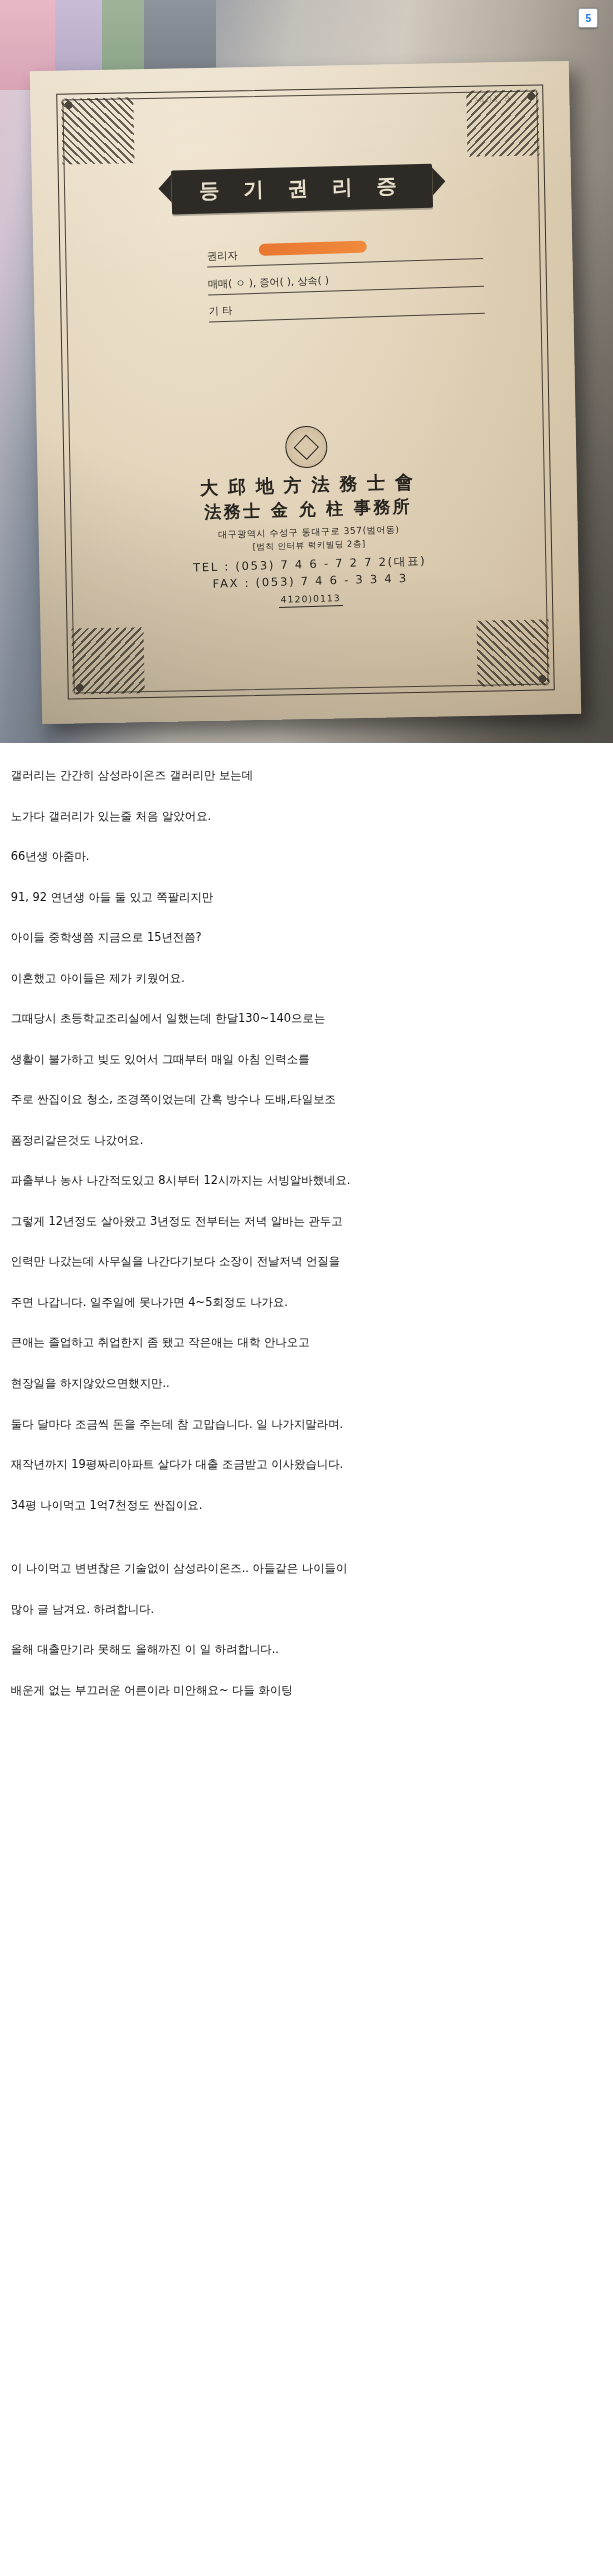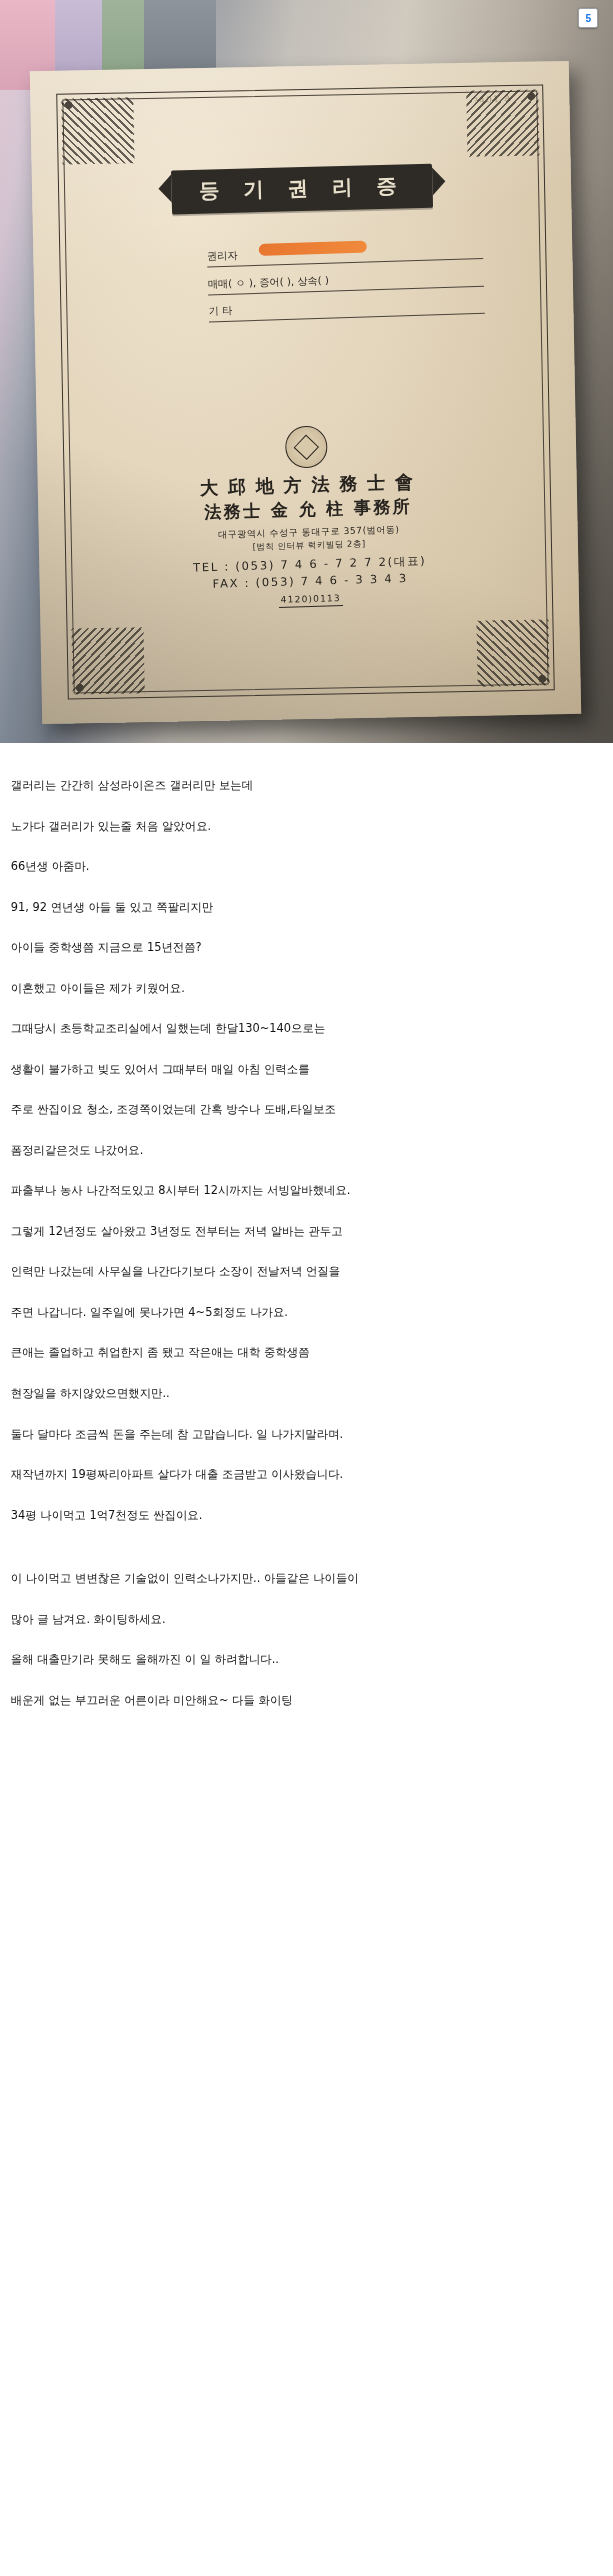--- a/index.html
+++ b/index.html
@@ -253,21 +253,20 @@
     align-items: center;
     justify-content: center;
     font-family: "Liberation Sans", sans-serif;
     box-shadow: 0 0.6px 1.8px rgba(0,0,0,0.3);
   }
 
   
   .body-text {
     padding: 24px 10.8px 24px 10.8px;
     background: #ffffff;
-    margin-top: 10px;
   }
   .body-text p {
     margin: 0 0 24px 0;
     font-size: 11.4px;
     line-height: 1.45;
     color: #111111;
     font-family: "DejaVu Sans", sans-serif;
   }
   .body-text p.spacer-after {
     margin-bottom: 47px;
@@ -341,25 +340,25 @@
       <p>아이들 중학생쯤  지금으로 15년전쯤?</p>
       <p>이혼했고 아이들은 제가 키웠어요.</p>
       <p>그때당시 초등학교조리실에서 일했는데 한달130~140으로는</p>
       <p>생활이 불가하고 빚도 있어서 그때부터 매일 아침 인력소를</p>
       <p>주로 싼집이요 청소, 조경쪽이었는데 간혹 방수나 도배,타일보조</p>
       <p>폼정리같은것도 나갔어요.</p>
       <p>파출부나 농사 나간적도있고 8시부터 12시까지는 서빙알바했네요.</p>
       <p>그렇게 12년정도 살아왔고 3년정도 전부터는 저녁 알바는 관두고</p>
       <p>인력만 나갔는데 사무실을 나간다기보다 소장이 전날저녁 언질을</p>
       <p>주면 나갑니다. 일주일에 못나가면 4~5회정도 나가요.</p>
-      <p>큰애는 졸업하고 취업한지 좀 됐고 작은애는 대학 중학생쯤</p>
+      <p>큰애는 졸업하고 취업한지 좀 됐고 작은애는 대학 안나오고</p>
       <p>현장일을 하지않았으면했지만..</p>
       <p>둘다 달마다 조금씩 돈을 주는데 참 고맙습니다. 일 나가지말라며.</p>
       <p>재작년까지 19평짜리아파트 살다가 대출 조금받고 이사왔습니다.</p>
       <p class="spacer-after">34평 나이먹고 1억7천정도 싼집이요.</p>
-      <p>이 나이먹고 변변찮은 기술없이 인력소나가지만.. 아들같은 나이들이</p>
-      <p>많아 글 남겨요. 화이팅하세요.</p>
+      <p>이 나이먹고 변변찮은 기술없이 삼성라이온즈.. 아들같은 나이들이</p>
+      <p>많아 글 남겨요. 하려합니다.</p>
       <p>올해 대출만기라 못해도 올해까진 이 일 하려합니다..</p>
       <p>배운게 없는 부끄러운 어른이라 미안해요~ 다들 화이팅</p>
     </div>
 
 </div>
 
 
 </body></html>

